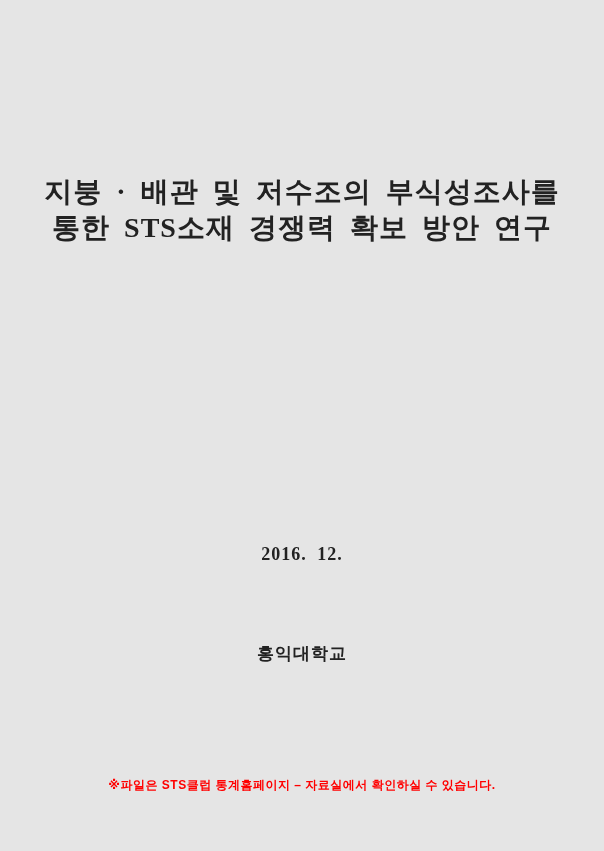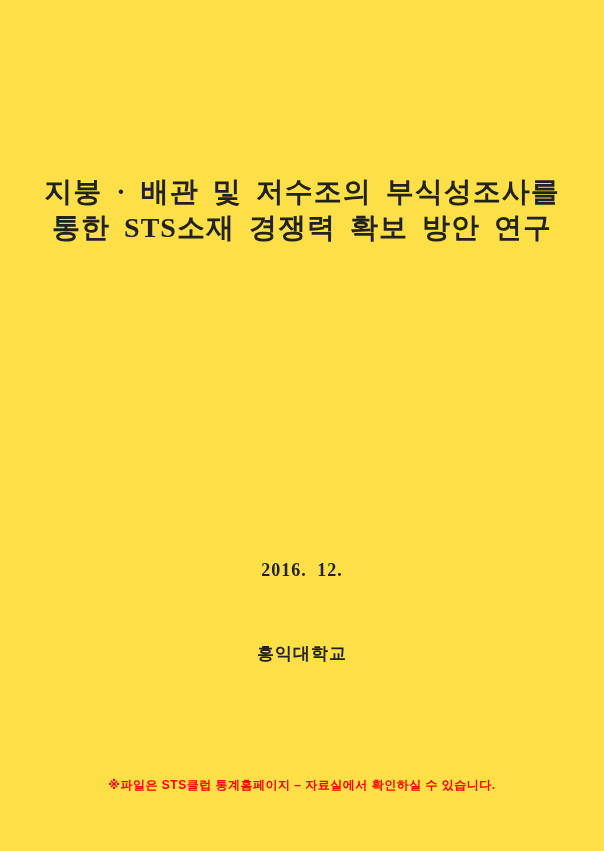--- a/index.html
+++ b/index.html
@@ -5,21 +5,21 @@
   html, body {
     margin: 0;
     padding: 0;
     background: #ffffff;
   }
   .page {
     position: relative;
     width: 604px;
     height: 851px;
     margin: 0 auto;
-    background: #fde047;
+    background: #e5e5e5;
     overflow: hidden;
     font-family: "Liberation Serif", "DejaVu Serif", serif;
   }
   .centered-line {
     position: absolute;
     left: 0;
     right: 0;
     text-align: center;
   }
   .title-block {
@@ -38,21 +38,21 @@
     word-spacing: 6px;
     white-space: nowrap;
   }
   .subtitle-line {
     font-size: 22px;
     font-weight: bold;
     line-height: 36px;
     letter-spacing: 1px;
   }
   .date-line {
-    top: 558px;
+    top: 542px;
     font-size: 18px;
     font-weight: bold;
     line-height: 24px;
     letter-spacing: 1px;
     word-spacing: 5px;
     color: #222222;
   }
   .org-line {
     top: 642px;
     font-size: 17px;

